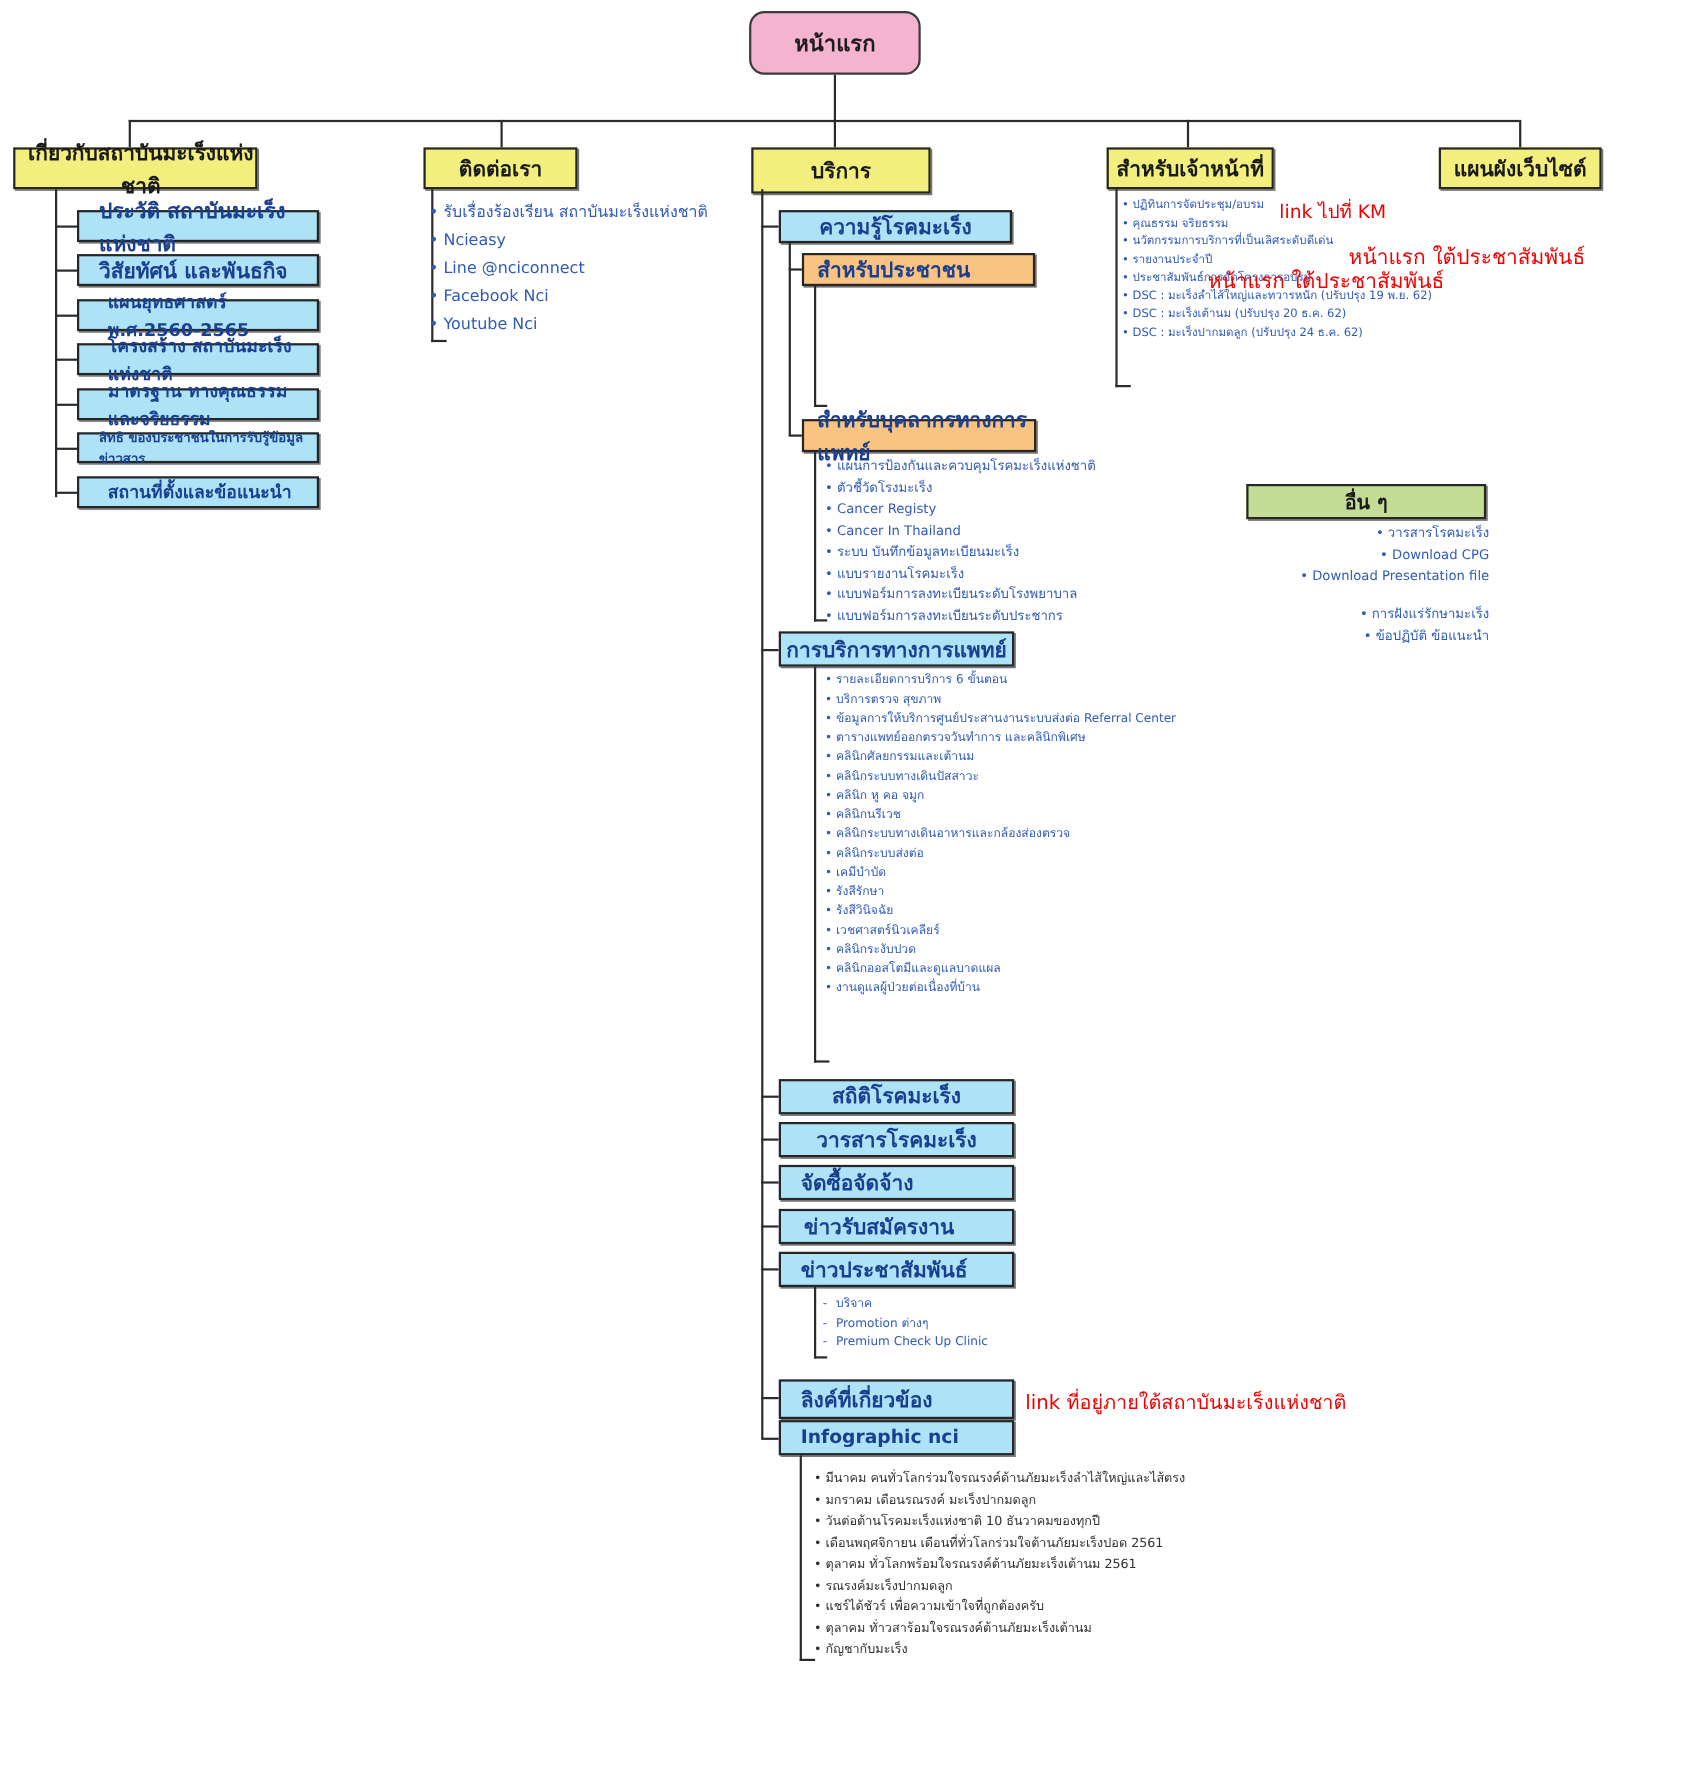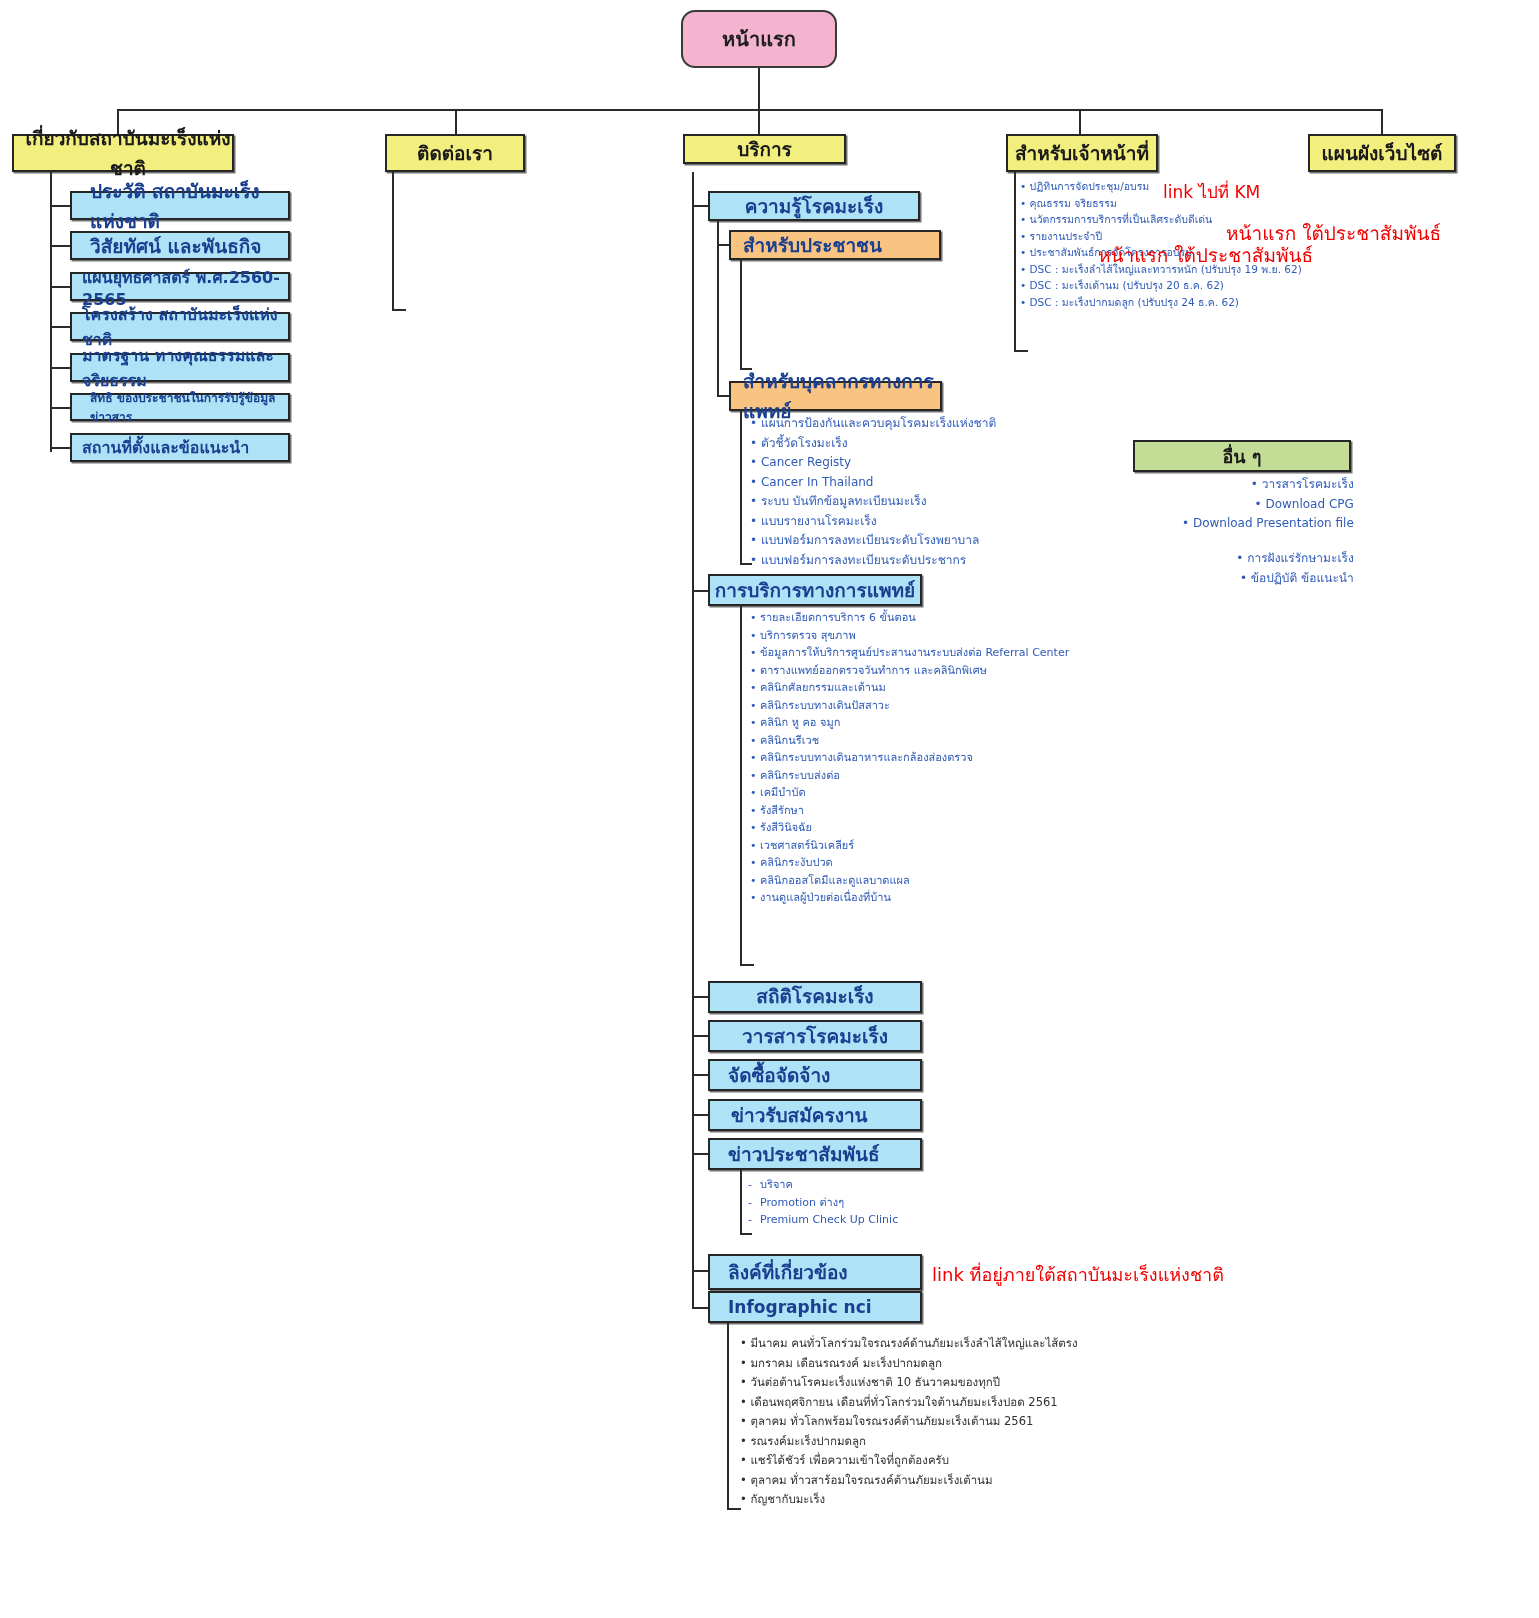--- a/index.html
+++ b/index.html
@@ -28,21 +28,21 @@
   .root{
     background:#f4b3ce;border:2.5px solid #3a3a3a;border-radius:14px;
     justify-content:center;color:#1d1d1d;font-size:20px;font-weight:600;
     text-align:center;box-shadow:none;
   }
   .lvl1{background:#f2ef7e;justify-content:center;font-size:19px;font-weight:700;color:#1a1a1a;text-align:center;}
   .lvl1.lefty{justify-content:flex-start;padding-left:10px;}
   .blue{background:#ade2f7;font-size:19px;font-weight:700;}
   .blue.ctr{justify-content:center;text-align:center;}
   .blue.lefty{justify-content:flex-start;padding-left:18px;}
-  .blue.small{font-size:16px;font-weight:600;padding-left:10px;justify-content:flex-start;}
+  .blue.small{font-size:16px;font-weight:600;padding-left:26px;justify-content:flex-start;}
   .orange{background:#f9c381;font-size:19px;font-weight:700;justify-content:flex-start;padding-left:12px;}
   .green{background:#c4dd96;font-size:18px;font-weight:700;justify-content:center;text-align:center;color:#1b1b1b;}
 
   
   .blist{position:absolute;}
   .blist div{
     color:#2f5bb7;white-space:nowrap;line-height:1.0;
   }
   .bul-lg div{font-size:14.5px;margin-bottom:11px;}
   .bul-md div{font-size:12px;margin-bottom:7.5px;}
@@ -112,22 +112,29 @@
   <div class="node blue small lefty" style="left:70px;top:433px;width:220px;height:29px;">
     <span>สถานที่ตั้งและข้อแนะนำ</span>
     </div>
 
   <div class="node lvl1" style="left:385px;top:134px;width:140px;height:38px;">
     <span>ติดต่อเรา</span>
   </div>
   <div class="ln lnv" style="left:392px;top:172px;height:139px;"></div>
   <div class="ln lnh" style="left:392px;top:309px;width:14px;"></div>
 
-
-  <div class="node lvl1" style="left:683px;top:134px;width:163px;height:30px;">
+  <div class="blist bul-lg" style="left:390px;top:186px;">
+    <div>• รับเรื่องร้องเรียน สถาบันมะเร็งแห่งชาติ</div>
+    <div>• Ncieasy</div>
+    <div>• Line @nciconnect</div>
+    <div>• Facebook Nci</div>
+    <div>• Youtube Nci</div>
+  </div>
+
+  <div class="node lvl1" style="left:683px;top:134px;width:163px;height:42px;">
     <span>บริการ</span>
   </div>
 
   <div class="ln lnv" style="left:692px;top:172px;height:1136px;"></div>
 
   <div class="ln lnh" style="left:692px;top:205px;width:16px;"></div>
   <div class="node blue ctr" style="left:708px;top:191px;width:212px;height:30px;">
     <span>ความรู้โรคมะเร็ง</span>
     </div>
   <div class="ln lnv" style="left:717px;top:221px;height:175px;"></div>

